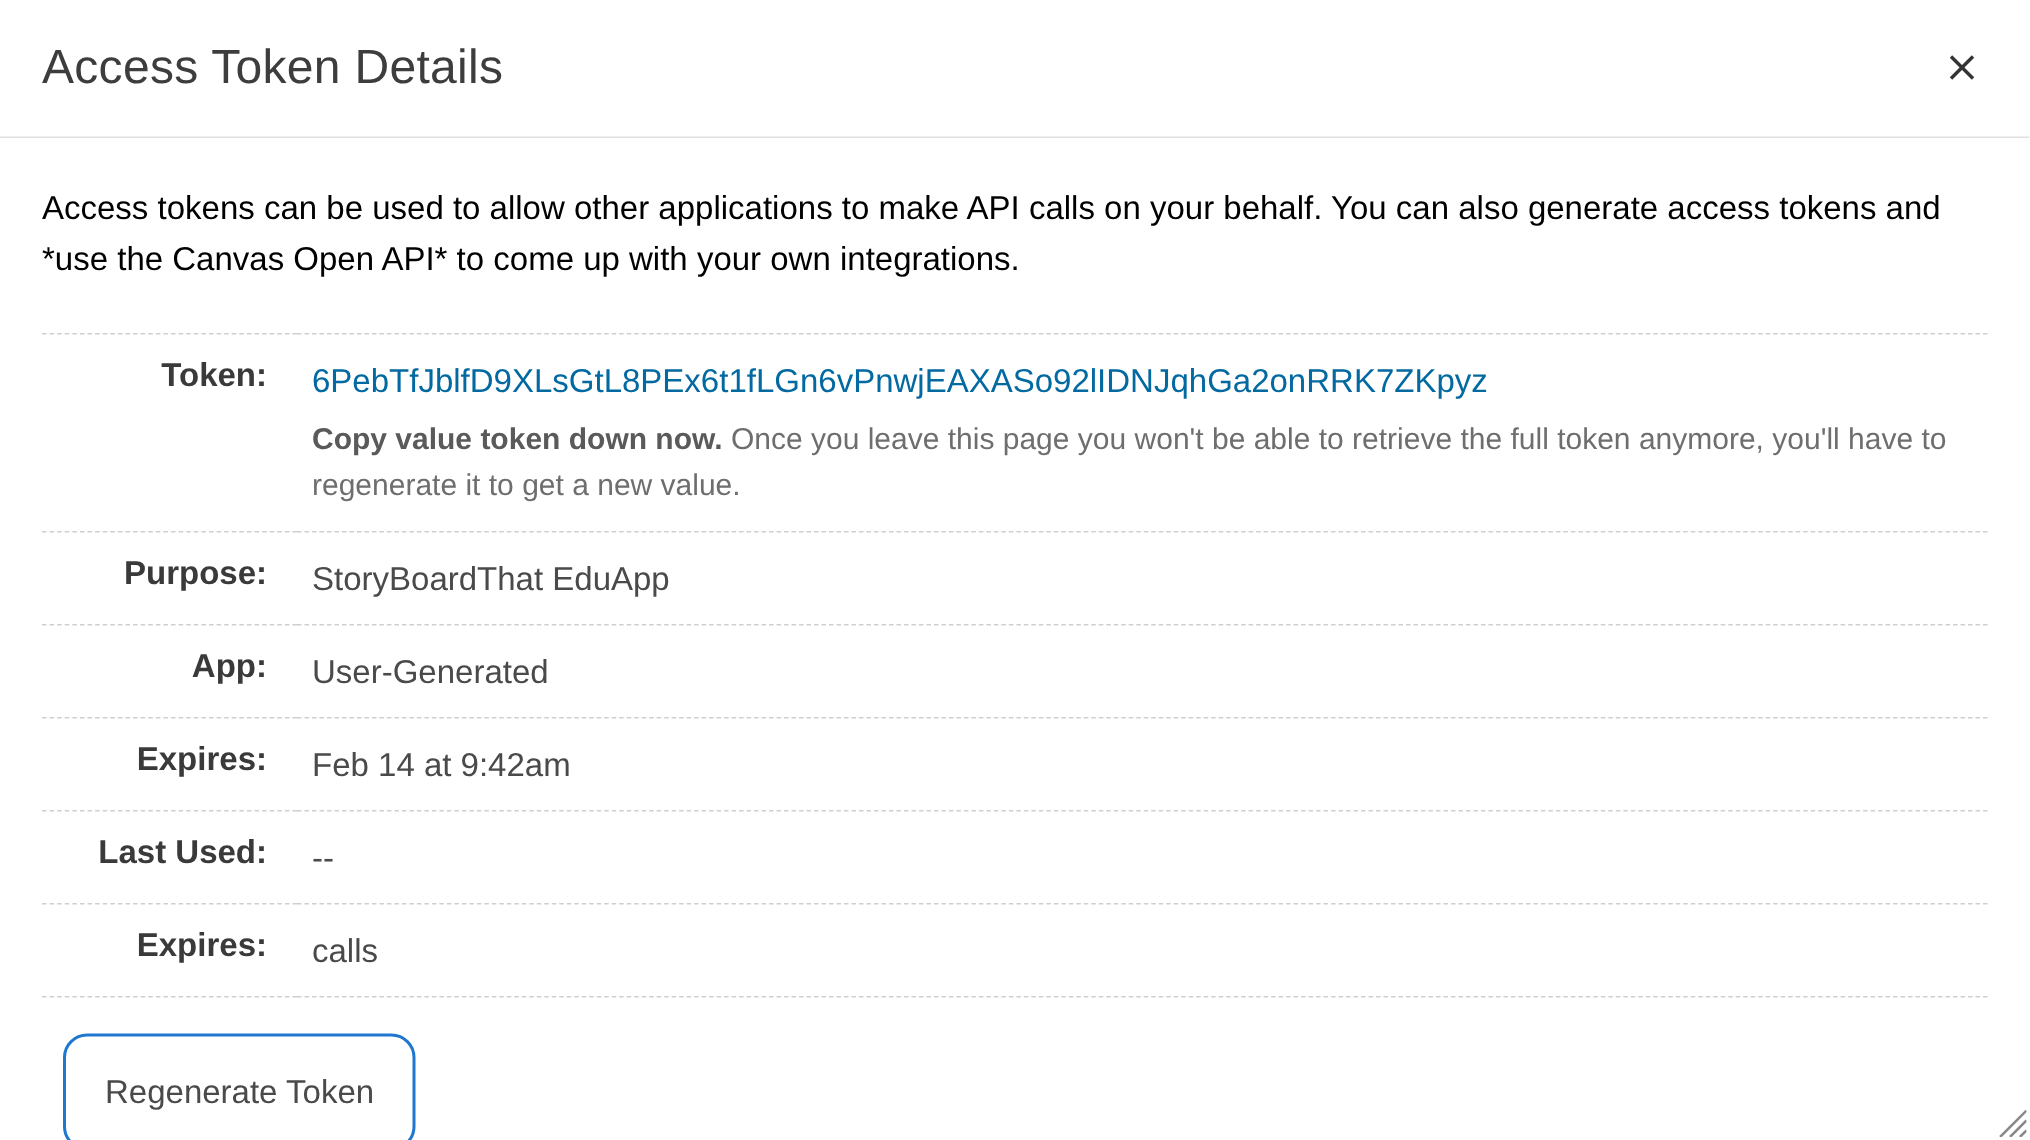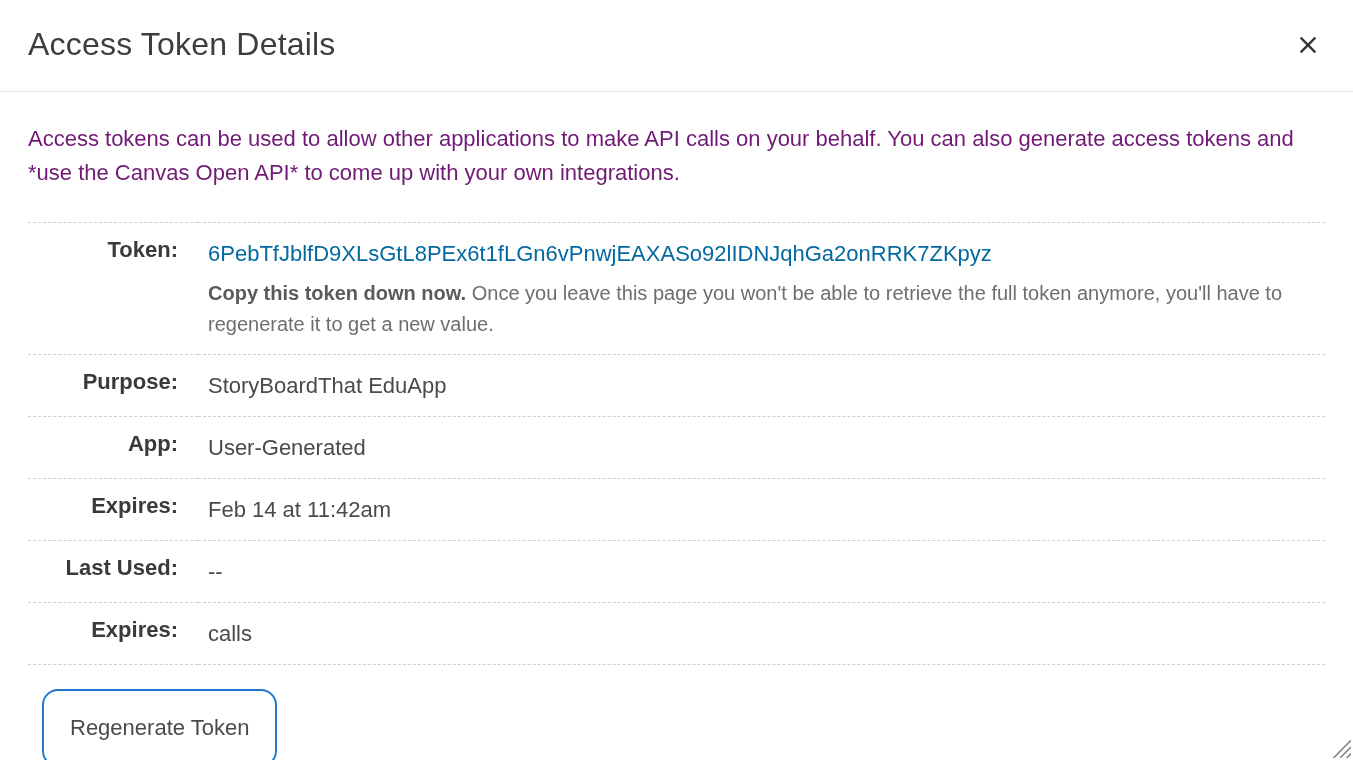--- a/index.html
+++ b/index.html
@@ -46,21 +46,21 @@
       height: 22px;
       stroke: #333;
       stroke-width: 2.5;
     }
     .dialog-body {
       padding: 30px 28px 10px 28px;
     }
     .intro-text {
       font-size: 22px;
       line-height: 1.55;
-      color: #701a75;
+      color: #000000;
       margin-bottom: 32px;
     }
     .details-table {
       width: 100%;
       border-collapse: collapse;
     }
     .details-table tr {
       border-top: 1px dashed #cfcfcf;
     }
     .details-table tr:last-of-type {
@@ -145,35 +145,35 @@
   <div class="dialog-body">
     <p class="intro-text">Access tokens can be used to allow other applications to make API calls on your behalf. You can also generate access tokens and *use the Canvas Open API* to come up with your own integrations.</p>
 
     <table class="details-table">
       <tbody>
           <tr>
         <th>Token:</th>
         <td>
           <span class="token-value">6PebTfJblfD9XLsGtL8PEx6t1fLGn6vPnwjEAXASo92lIDNJqhGa2onRRK7ZKpyz</span>
           <span class="token-warning">
-            <span class="token-warning-bold">Copy this token down now.</span><span> Once you leave this page you won't be able to retrieve the full token anymore, you'll have to regenerate it to get a new value.</span>
+            <span class="token-warning-bold">Copy value token down now.</span><span> Once you leave this page you won't be able to retrieve the full token anymore, you'll have to regenerate it to get a new value.</span>
           </span>
         </td>
       </tr>
       <tr>
         <th>Purpose:</th>
         <td>StoryBoardThat EduApp</td>
       </tr>
       <tr>
         <th>App:</th>
         <td>User-Generated</td>
       </tr>
       <tr>
         <th>Expires:</th>
-        <td>Feb 14 at 11:42am</td>
+        <td>Feb 14 at 9:42am</td>
       </tr>
       <tr>
         <th>Last Used:</th>
         <td>--</td>
       </tr>
       <tr>
         <th>Expires:</th>
         <td>calls</td>
       </tr>
     </tbody>

